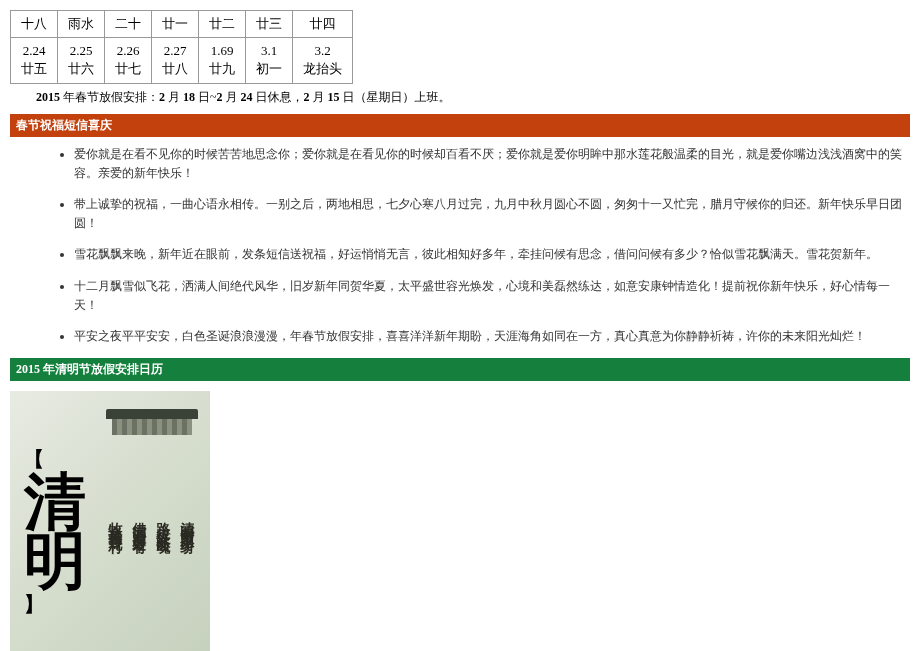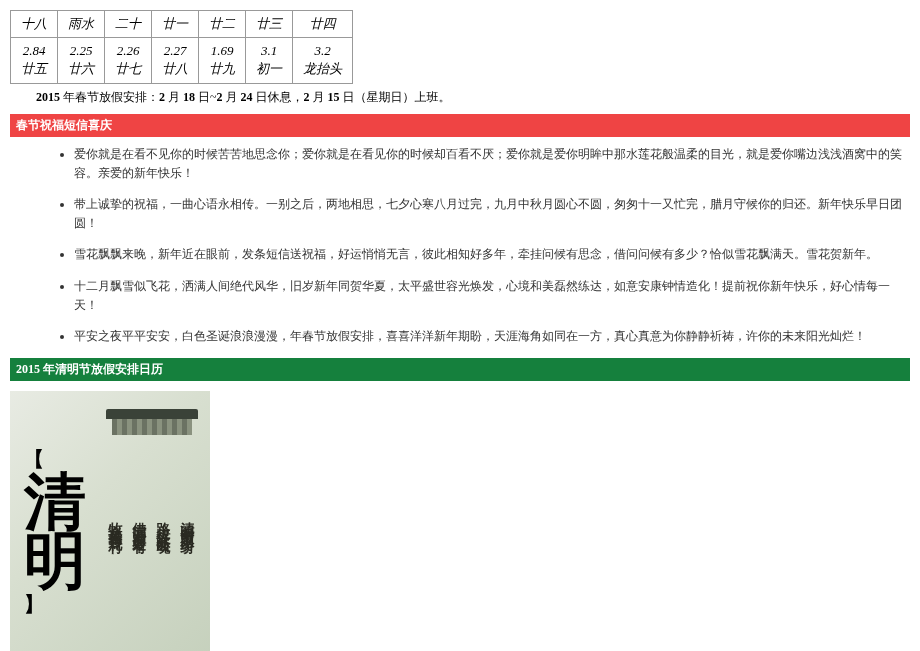--- a/index.html
+++ b/index.html
@@ -1,22 +1,22 @@
 <!DOCTYPE html>
 <html><head>
   <meta charset="utf-8">
   <style>
     * { margin: 0; padding: 0; box-sizing: border-box; }
     body { font-family: "SimSun", "宋体", serif; font-size: 12px; color: #000; background: #fff; padding: 10px; }
-    table { border-collapse: collapse; margin-bottom: 5px; font-style: italic; }
+    table { border-collapse: collapse; margin-bottom: 5px; }
     td { border: 1px solid #999; padding: 4px 10px; text-align: center; font-size: 13px; line-height: 1.4; }
     .schedule-note { font-size: 12px; margin: 5px 0 8px 26px; }
     .schedule-note .bold { font-weight: bold; }
     .section-header { color: #fff; padding: 3px 6px; font-size: 12px; font-weight: bold; margin-bottom: 8px; }
-    .green { background: #ef4444; }
+    .green { background: #c2410c; }
     .blue { background: #15803d; }
     ul { list-style: disc; padding-left: 24px; }
     li { margin: 3px 0 12px 40px; font-size: 12px; line-height: 1.6; color: #333; }
     .qingming-img { margin-top: 10px; width: 200px; height: 280px; position: relative; background: linear-gradient(135deg, #e8ebe3 0%, #d8dfd0 40%, #c5d0bc 100%); overflow: hidden; }
     .qm-roof { position: absolute; top: 18px; left: 96px; width: 92px; height: 30px; }
     .qm-roof::before { content: ""; position: absolute; top: 0; left: 0; width: 92px; height: 10px; background: #3a4238; border-radius: 2px 2px 0 0; }
     .qm-roof::after { content: ""; position: absolute; top: 10px; left: 6px; width: 80px; height: 16px; background: repeating-linear-gradient(90deg,#6b7263 0 5px,#8a927f 5px 10px); }
     .qm-title-wrap { position: absolute; top: 55px; left: 14px; }
     .qm-bracket { font-family: "SimHei","黑体",sans-serif; font-size: 20px; font-weight: bold; display: block; letter-spacing: 12px; }
     .qm-chars { font-family: "SimHei","黑体",sans-serif; font-size: 62px; font-weight: 900; line-height: 0.95; letter-spacing: -2px; }
@@ -31,21 +31,21 @@
       <tr>
     <td>十八</td>
     <td>雨水</td>
     <td>二十</td>
     <td>廿一</td>
     <td>廿二</td>
     <td>廿三</td>
     <td>廿四</td>
   </tr>
   <tr>
-    <td><span>2.84</span><br><span>廿五</span></td>
+    <td><span>2.24</span><br><span>廿五</span></td>
     <td><span>2.25</span><br><span>廿六</span></td>
     <td><span>2.26</span><br><span>廿七</span></td>
     <td><span>2.27</span><br><span>廿八</span></td>
     <td><span>1.69</span><br><span>廿九</span></td>
     <td><span>3.1</span><br><span>初一</span></td>
     <td><span>3.2</span><br><span>龙抬头</span></td>
   </tr>
 </tbody>
   </table>
 

